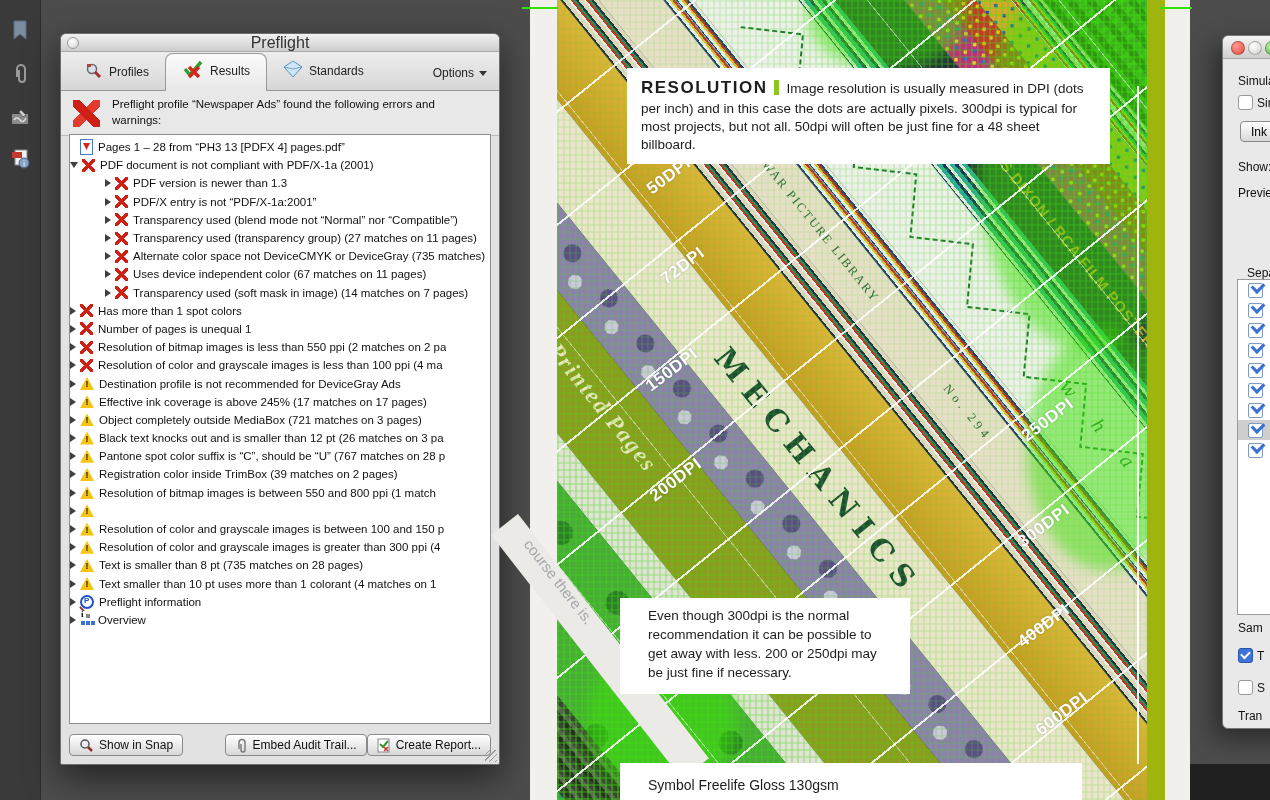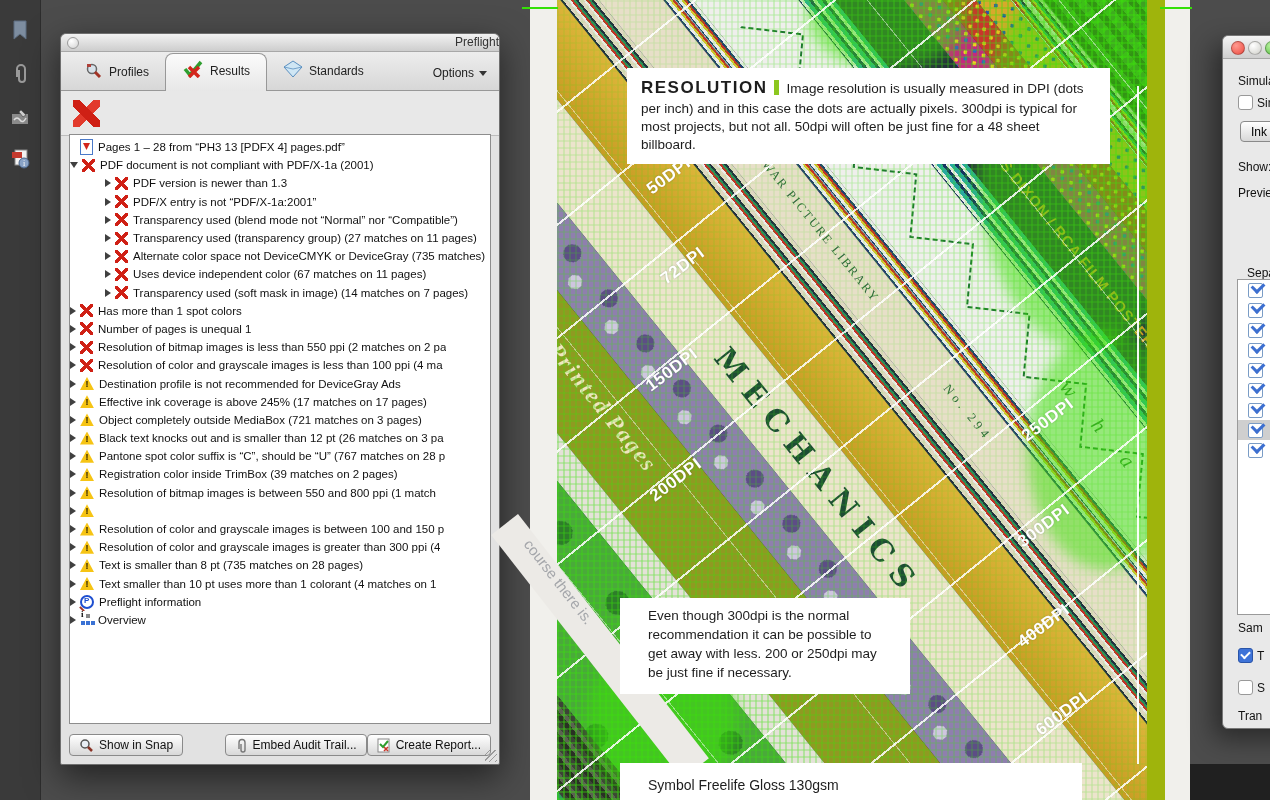--- a/index.html
+++ b/index.html
@@ -6,21 +6,21 @@
   #screen{position:relative;width:1270px;height:800px;overflow:hidden;background:#4c4c4c;
     font-family:"Liberation Sans",sans-serif;}
 
   
   .leftbar{position:absolute;left:0;top:0;width:40px;height:800px;background:#3a3a3a;border-right:1px solid #2d2d2d;}
   .leftbar .tool{position:absolute;left:8px;width:24px;height:24px;}
 
   
   .pf{position:absolute;left:60px;top:33px;width:438px;height:730px;background:#e2e2e2;
       border:1px solid #6f6f6f;border-radius:6px 6px 2px 2px;box-shadow:0 12px 34px rgba(0,0,0,.55);}
-  .pf-title{height:17px;line-height:17px;text-align:right;font-size:12px;color:#333;
+  .pf-title{height:17px;line-height:17px;text-align:center;font-size:16px;color:#333;
       background:linear-gradient(#f2f2f2,#cdcdcd);border-bottom:1px solid #a8a8a8;border-radius:6px 6px 0 0;position:relative;}
   .pf-close{position:absolute;left:6px;top:3px;width:10px;height:10px;border-radius:50%;
       border:1px solid #9b9b9b;background:radial-gradient(circle at 35% 30%,#ffffff,#d2d2d2);}
   .pf-tabs{position:relative;height:38px;background:linear-gradient(#ededed,#d7d7d7);
       border-bottom:1px solid #989898;display:flex;align-items:flex-end;padding-left:8px;}
   .pf-tab{display:flex;align-items:center;gap:6px;font-size:12px;color:#222;padding:6px 16px 9px;}
   .pf-tab.active{background:linear-gradient(#fbfbfb,#e7e7e7);border:1px solid #989898;border-bottom:none;
       border-radius:8px 8px 0 0;margin-bottom:-1px;padding-bottom:10px;}
   .pf-options{position:absolute;right:12px;bottom:10px;font-size:12px;color:#222;display:flex;align-items:center;gap:5px;}
   .caret{width:0;height:0;border-left:4px solid transparent;border-right:4px solid transparent;border-top:5px solid #333;}
@@ -219,20 +219,21 @@
             </svg></span>
         <span>Standards</span>
       </div>
       <div class="pf-options">
         <span>Options</span>
         <span class="caret"></span>
       </div>
     </div>
     <div class="pf-summary">
       <span class="bigx"></span>
+      <span class="txt">Preflight profile “Newspaper Ads” found the following errors and warnings:</span>
     </div>
     <div class="pf-list">
         <div class="prow lvl0">
           <span class="tri none"></span>
           <span class="ic pdf-file-icon"></span>
           <span class="lbl">Pages 1 – 28 from “PH3 13 [PDFX 4] pages.pdf”</span>
         </div>
         <div class="prow lvl1">
           <span class="tri down"></span>
           <span class="ic error-icon"></span>

